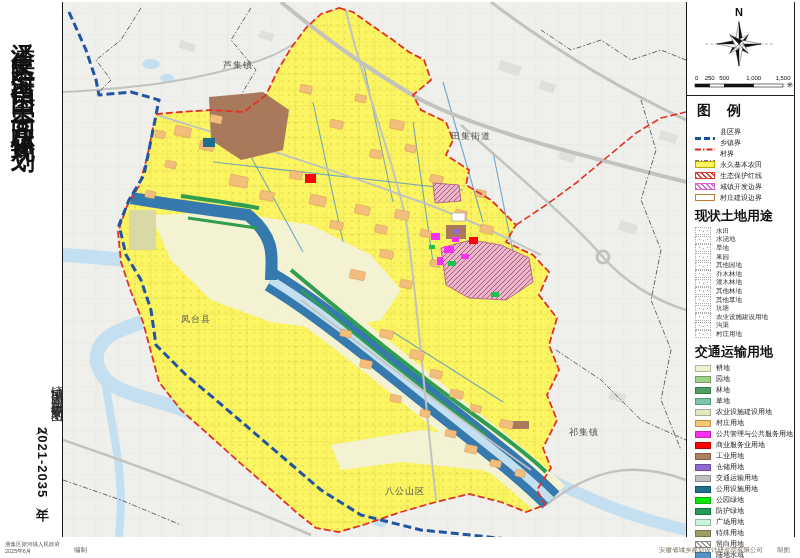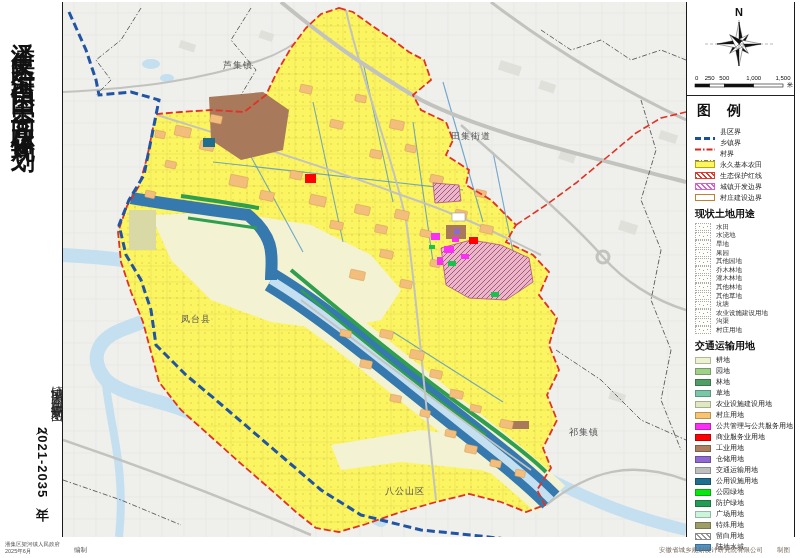--- a/index.html
+++ b/index.html
@@ -16,21 +16,21 @@
   
   .legend{position:absolute;left:686px;top:2px;width:109px;height:535px;background:#fff;border-left:1.5px solid #1a1a1a;border-right:1.5px solid #1a1a1a;box-sizing:border-box;}
   .compass-block{height:93px;border-bottom:1px solid #222;position:relative;}
   .legend-body{padding:4px 6px 0 8px;}
   .legend-title{font-size:14px;font-weight:bold;color:#111;letter-spacing:6px;margin:2px 0 6px 2px;}
   .lrow{display:flex;align-items:center;height:11px;}
   .lrow.small{height:8.6px;}
   .lswatch{width:20px;min-width:20px;height:7px;margin-right:5px;position:relative;box-sizing:border-box;}
   .llabel{font-size:7px;color:#222;white-space:nowrap;}
   .llabel.tiny{font-size:6.5px;color:#333;}
-  .section-header{font-size:10px;font-weight:bold;color:#111;margin:4px 0 2px 0;}
+  .section-header{font-size:13px;font-weight:bold;color:#111;margin:4px 0 2px 0;}
   .cur-swatch{width:14px;min-width:14px;height:6px;margin-right:5px;border:0.5px dotted #aaa;background:#fdfdf9;position:relative;}
   .cur-swatch i{position:absolute;width:1px;height:1px;background:#999;}
   
   .footer-left{position:absolute;left:5px;top:541px;font-size:5.5px;color:#555;line-height:1.3;}
   .footer-left-suffix{position:absolute;left:74px;top:546px;font-size:6.5px;color:#555;}
   .footer-right{position:absolute;right:10px;top:546px;font-size:6.5px;color:#766a5e;}
   .footer-right span{margin-left:14px;}
   text{font-family:"Liberation Sans","DejaVu Sans",sans-serif;}
 </style>
 </head>

